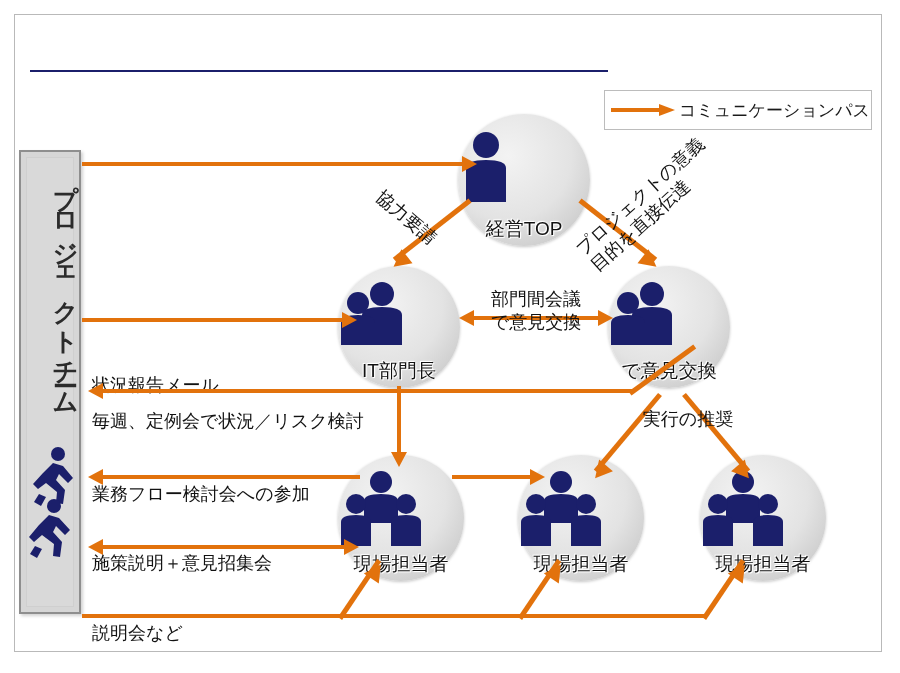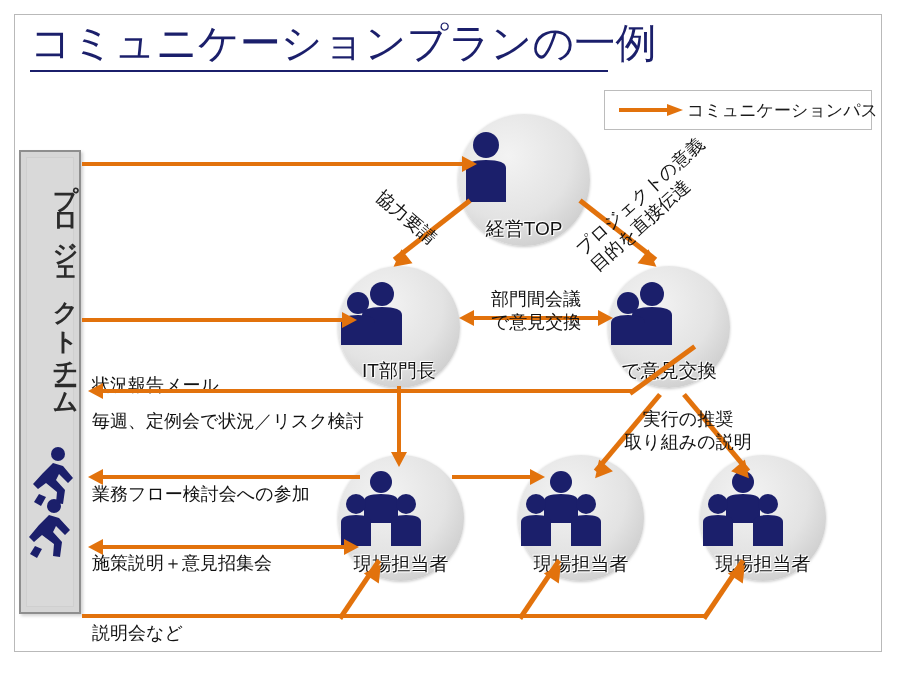--- a/index.html
+++ b/index.html
@@ -18,21 +18,21 @@
     font-size:41px;line-height:1.05;color:#1b1f6b;
     letter-spacing:0px;white-space:nowrap;
   }
   #title-underline{
     position:absolute;left:30px;top:70px;width:578px;height:2px;background:#1b1f6b;
   }
   
   #legend{
     position:absolute;left:604px;top:90px;width:268px;height:40px;
     border:1px solid #bcbcbc;background:#fff;box-sizing:border-box;
-    display:flex;align-items:center;padding-left:14px;
+    display:flex;align-items:center;padding-left:6px;
   }
   #legend .legend-arrow{position:relative;width:66px;height:12px;flex:0 0 auto;}
   #legend .legend-arrow .shaft{position:absolute;left:0;top:4px;width:50px;height:4px;background:#E2720C;}
   #legend .legend-arrow .head{
     position:absolute;left:48px;top:0px;width:0;height:0;
     border-top:6px solid transparent;border-bottom:6px solid transparent;
     border-left:16px solid #E2720C;
   }
   #legend .legend-label{font-size:17px;color:#1a1a1a;margin-left:2px;white-space:nowrap;}
   
@@ -87,21 +87,20 @@
   .elabel.rot-n45{transform:rotate(40deg);transform-origin:0 0;}
   .elabel.rot-p45{transform:rotate(-42deg);transform-origin:0 0;}
   .elabel.center{text-align:center;}
 </style>
 </head>
 <body>
 
 <div id="slide">
   <div id="frame"></div>
 
-  <div id="title">コミュニケーションプランの一例</div>
   <div id="title-underline"></div>
 
   <div id="legend">
     <span class="legend-arrow">
       <span class="shaft"></span>
         <span class="head"></span>
     </span>
     <span class="legend-label">コミュニケーションパス</span>
   </div>
 
@@ -226,21 +225,21 @@
   <div class="elabel" style="left:92px;top:410px;">毎週、定例会で状況／リスク検討</div>
 
   <div class="vline" style="left:397px;top:386px;height:72px;"></div>
   <div class="ahead down" style="left:391px;top:452px;"></div>
 
   <div class="diag" style="left:660px;top:392px;width:100px;transform:rotate(130deg);"></div>
   <div class="dhead" style="left:660px;top:392px;transform:rotate(130deg) translateX(84px);"></div>
   <div class="diag" style="left:684px;top:392px;width:100px;transform:rotate(50deg);"></div>
   <div class="dhead" style="left:684px;top:392px;transform:rotate(50deg) translateX(84px);"></div>
   <div class="elabel center" style="left:608px;top:408px;width:160px;">
-    <span>実行の推奨</span><br><span>取り組みの説明</span>
+    <span>実行の推奨</span><br>
   </div>
 
   <div class="hline" style="left:98px;top:475px;width:262px;"></div>
   <div class="ahead left" style="left:88px;top:469px;"></div>
   <div class="elabel" style="left:92px;top:483px;">業務フロー検討会への参加</div>
 
   <div class="hline" style="left:452px;top:475px;width:80px;"></div>
   <div class="ahead right" style="left:530px;top:469px;"></div>
 
   <div class="hline" style="left:98px;top:545px;width:248px;"></div>

